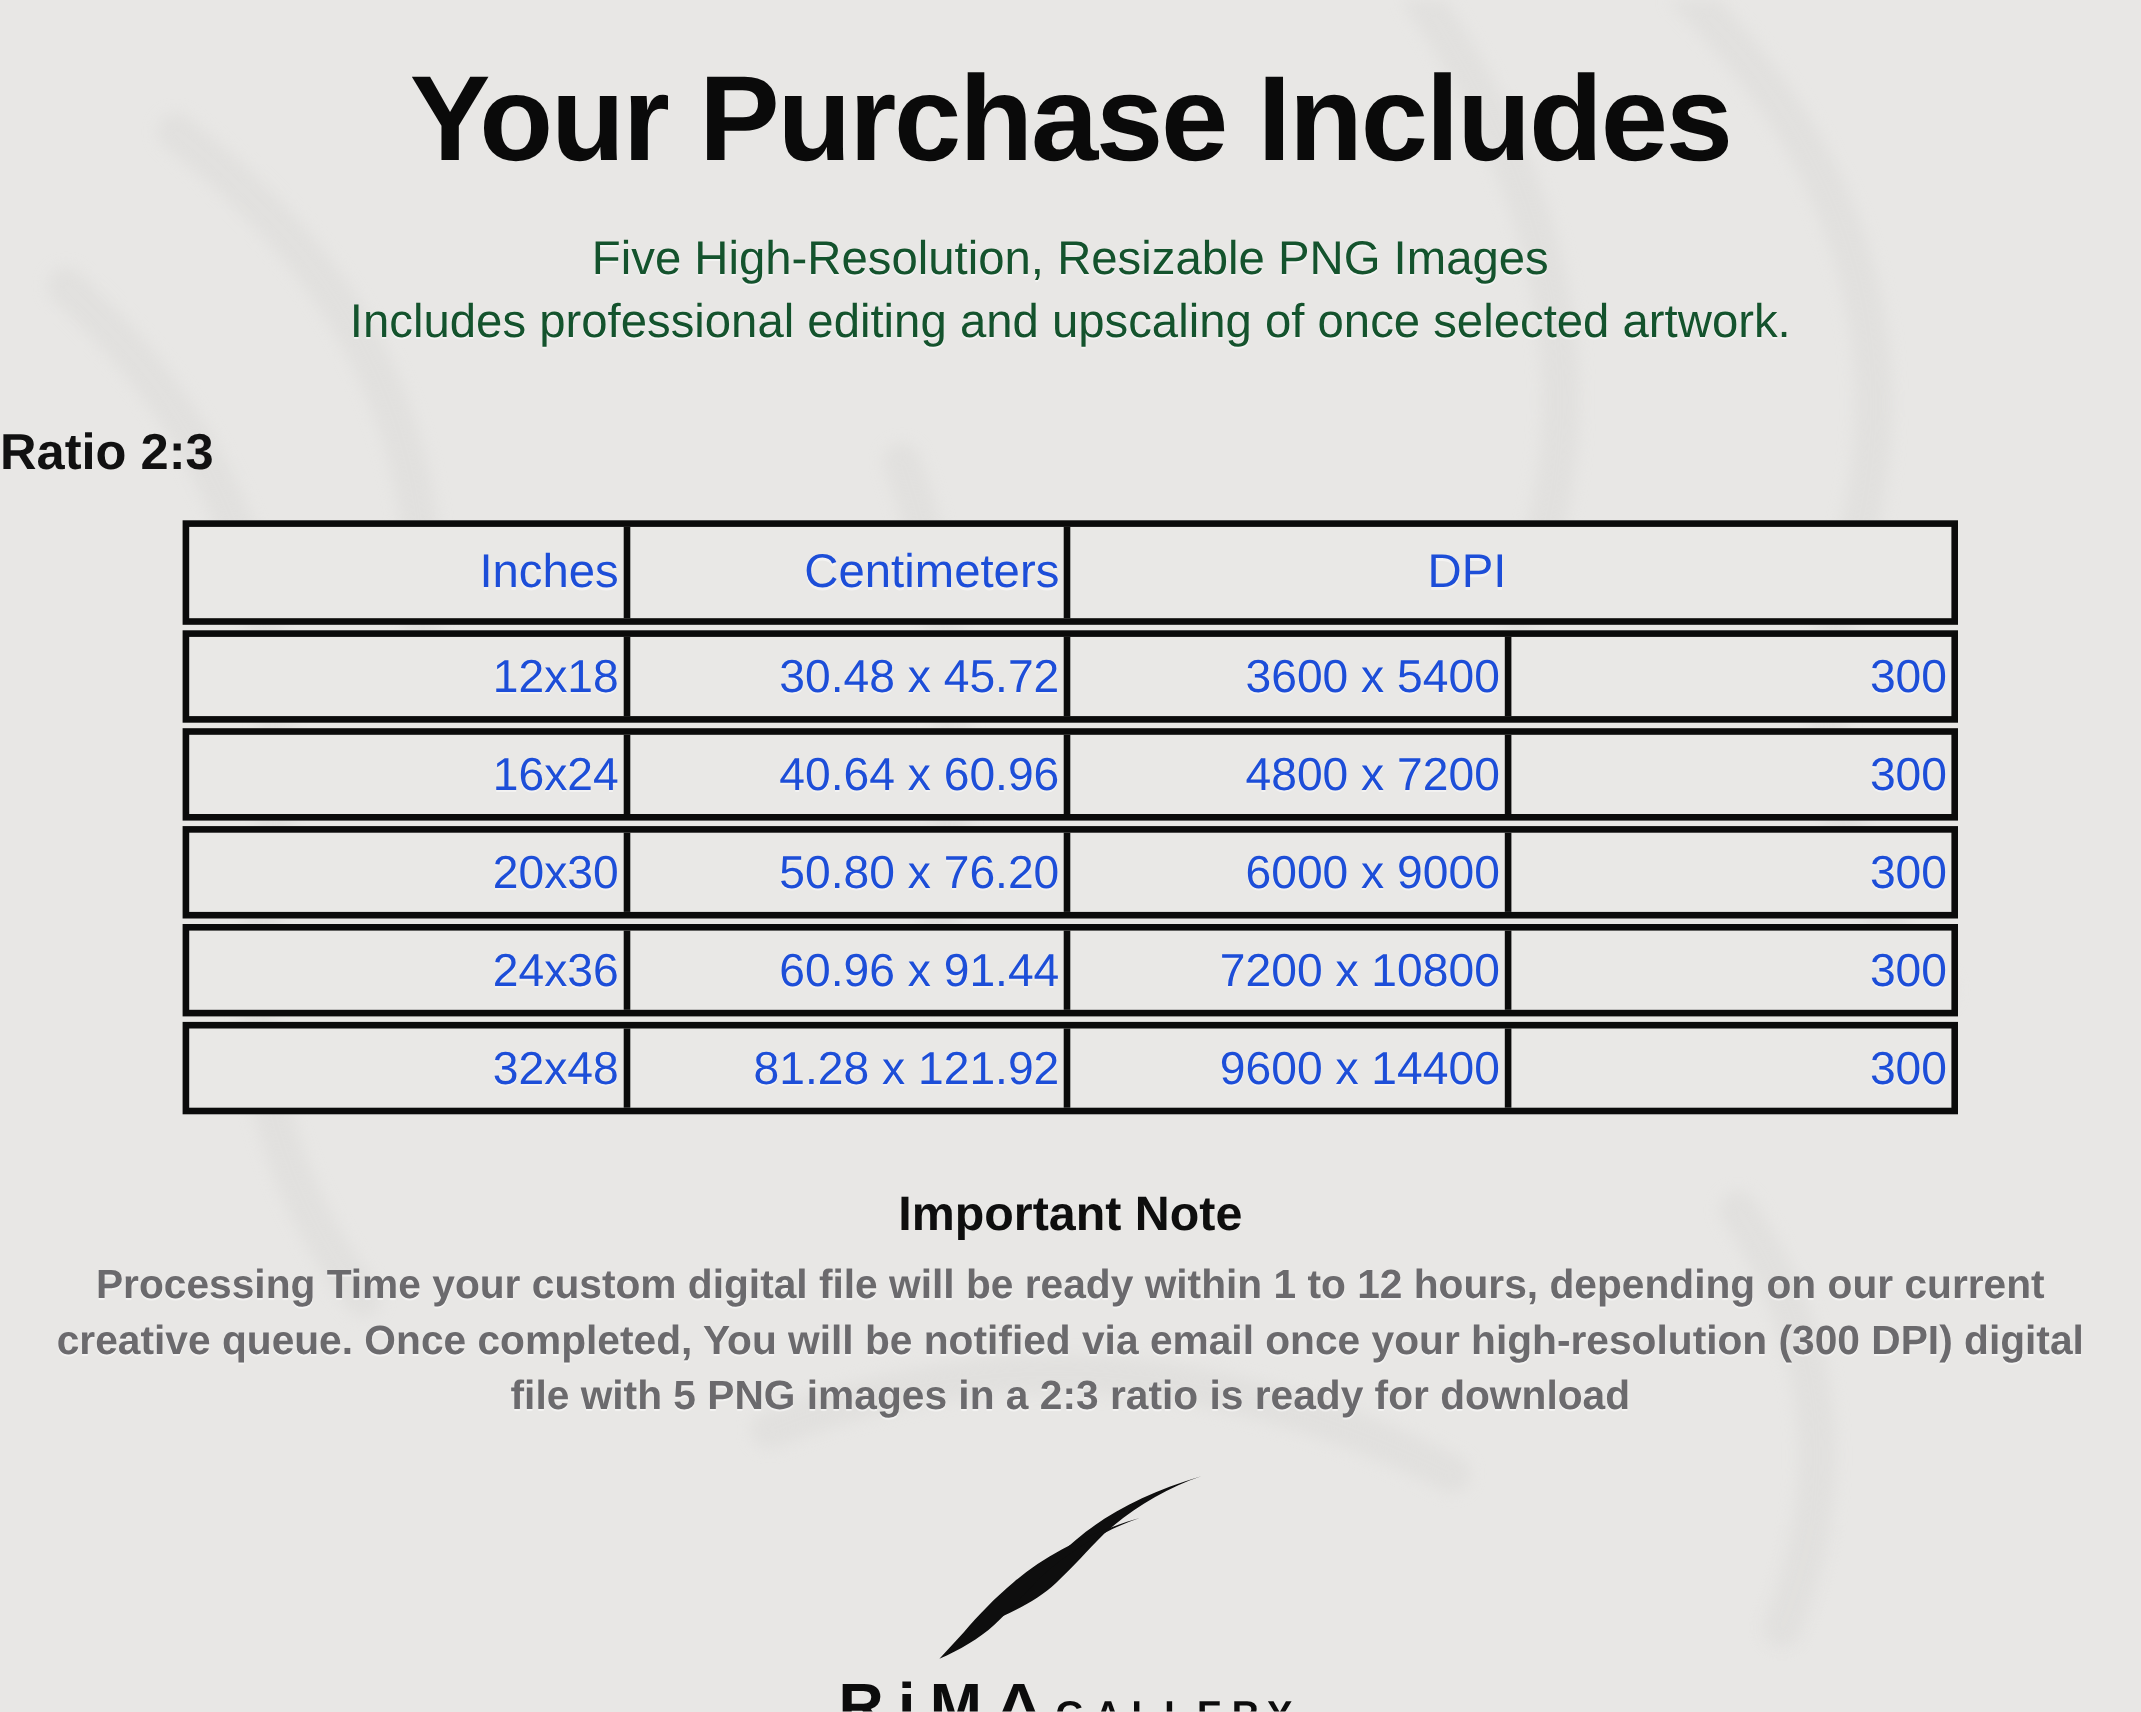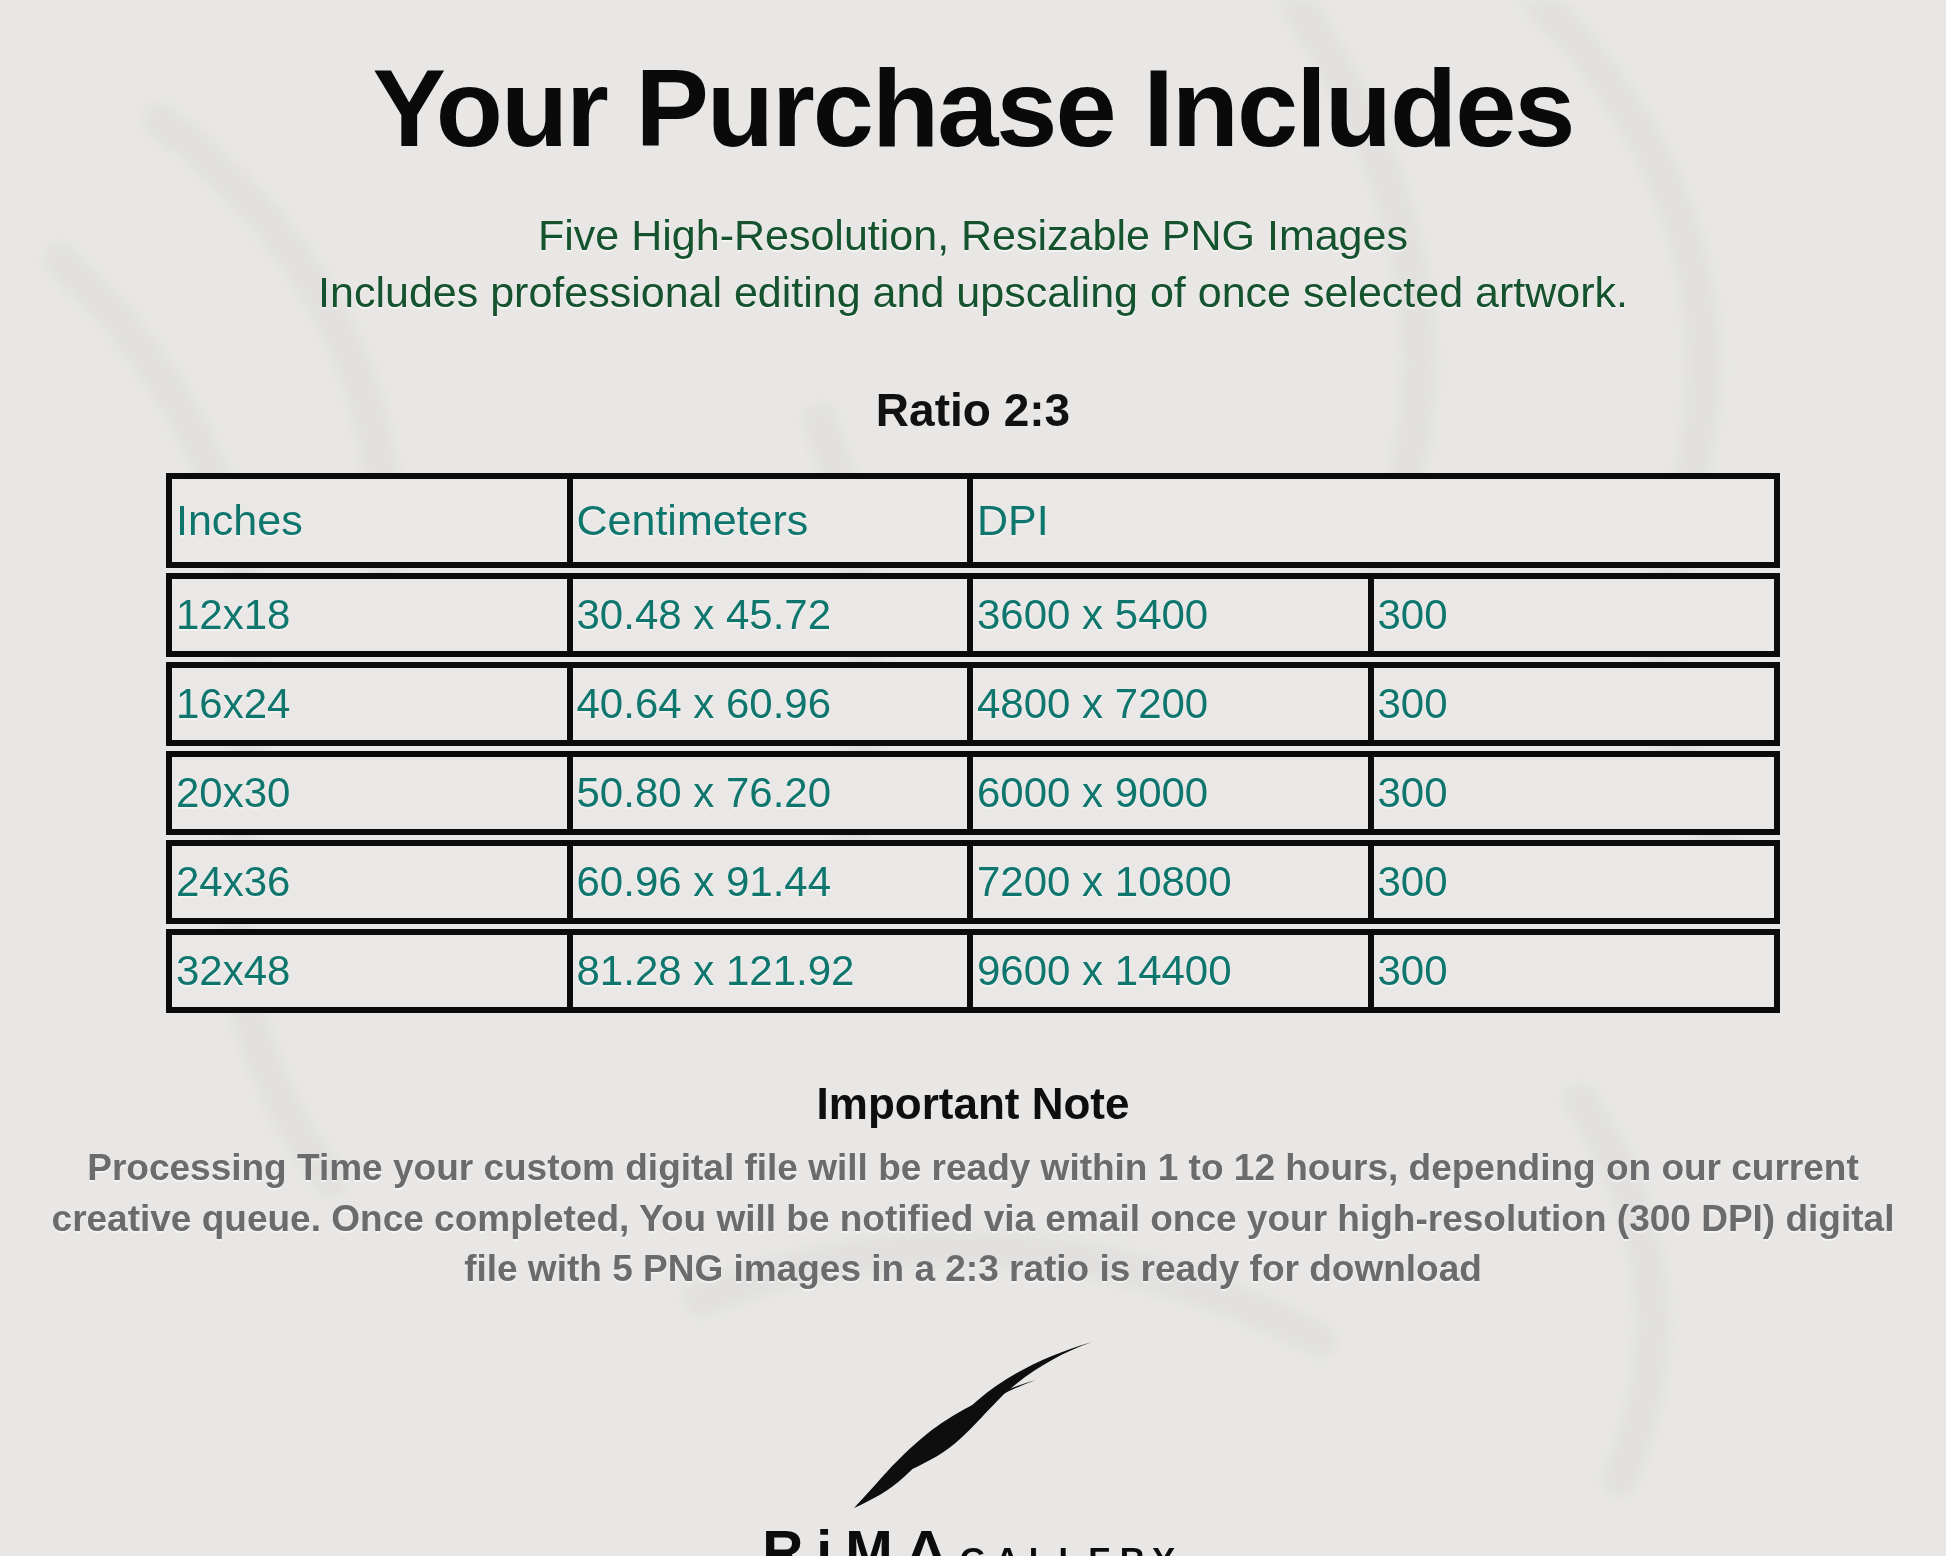--- a/index.html
+++ b/index.html
@@ -28,42 +28,42 @@
   .subtitle {
     margin-top:36px;
     text-align:center;
     font-size:43px;
     line-height:1.33;
     color:#14532d;
     text-shadow:0 2px 1px rgba(255,255,255,.55);
   }
   .ratio-heading {
     margin-top:62px;
-    text-align:center;
+    text-align:left;
     font-size:46px;
     font-weight:600;
     color:#111;
   }
 
   .size-table {
     width:1614px;
     margin:36px auto 0 auto;
   }
   .trow {
     display:flex;
     border:6px solid #0b0b0b;
     background:#e9e8e6;
     margin-bottom:5px;
   }
   .tcell {
     width:25%;
     border-right:6px solid #0b0b0b;
-    text-align:left;
+    text-align:right;
     font-size:42px;
-    color:#0f766e;
+    color:#1d4ed8;
     padding:12px 4px;
     text-shadow:0 2px 0 rgba(255,255,255,.45);
   }
   .tcell:last-child { border-right:none; }
   .thead .tcell { padding:17px 4px; font-size:43px; }
 
   .note-heading {
     margin-top:66px;
     text-align:center;
     font-size:44px;

